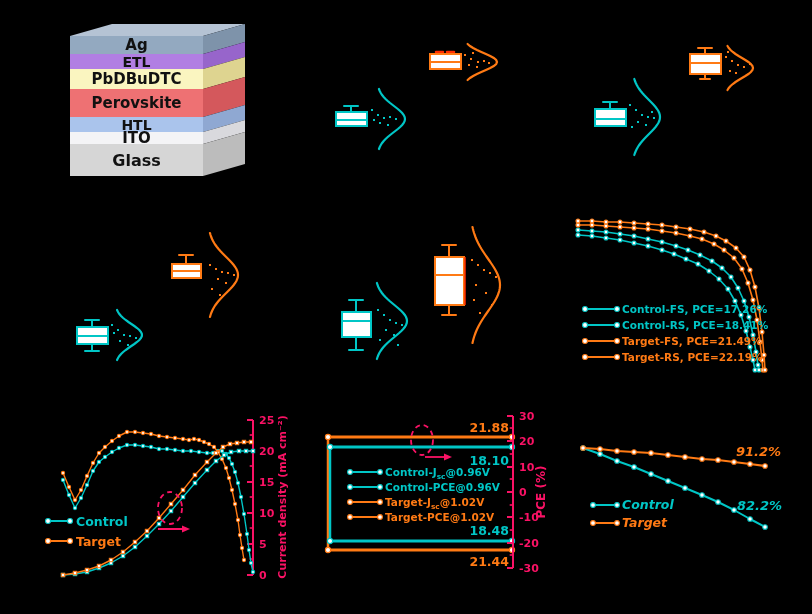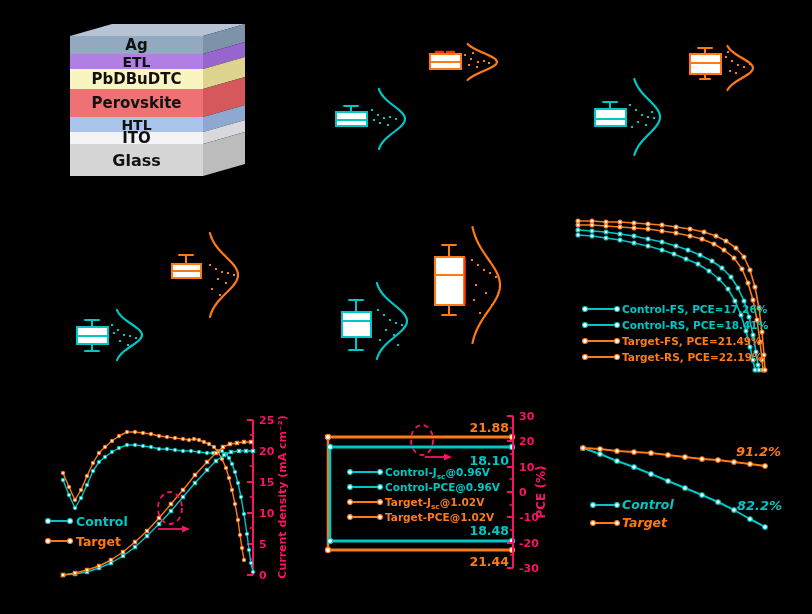--- a/index.html
+++ b/index.html
@@ -1,16 +1,16 @@
 <!DOCTYPE html>
 <html><head>
 <meta charset="utf-8">
 <style>
   html,body{margin:0;padding:0;background:#000;}
-  #figure{position:relative;background:#000;overflow:hidden;font-family:"DejaVu Sans",sans-serif;}
+  #figure{position:relative;background:#000;overflow:hidden;font-family:"DejaVu Sans",sans-serif;border-radius:22px;}
   .panel{position:absolute;}
   svg text{font-family:"DejaVu Sans",sans-serif;}
 </style>
 </head>
 <body>
 
 <div id="figure" style="width: 812px; height: 614px; background: rgb(0, 0, 0);">
     <div class="panel" style="left: 58px; top: 16px; width: 250px; height: 178px;"><svg width="250" height="178" viewBox="0 0 250 178">
         <polygon points="12,20 145,20 187,8 54,8" fill="#B5C3D4"></polygon>
         <rect x="12" y="20" width="133" height="18" fill="#93A9C0"></rect>

